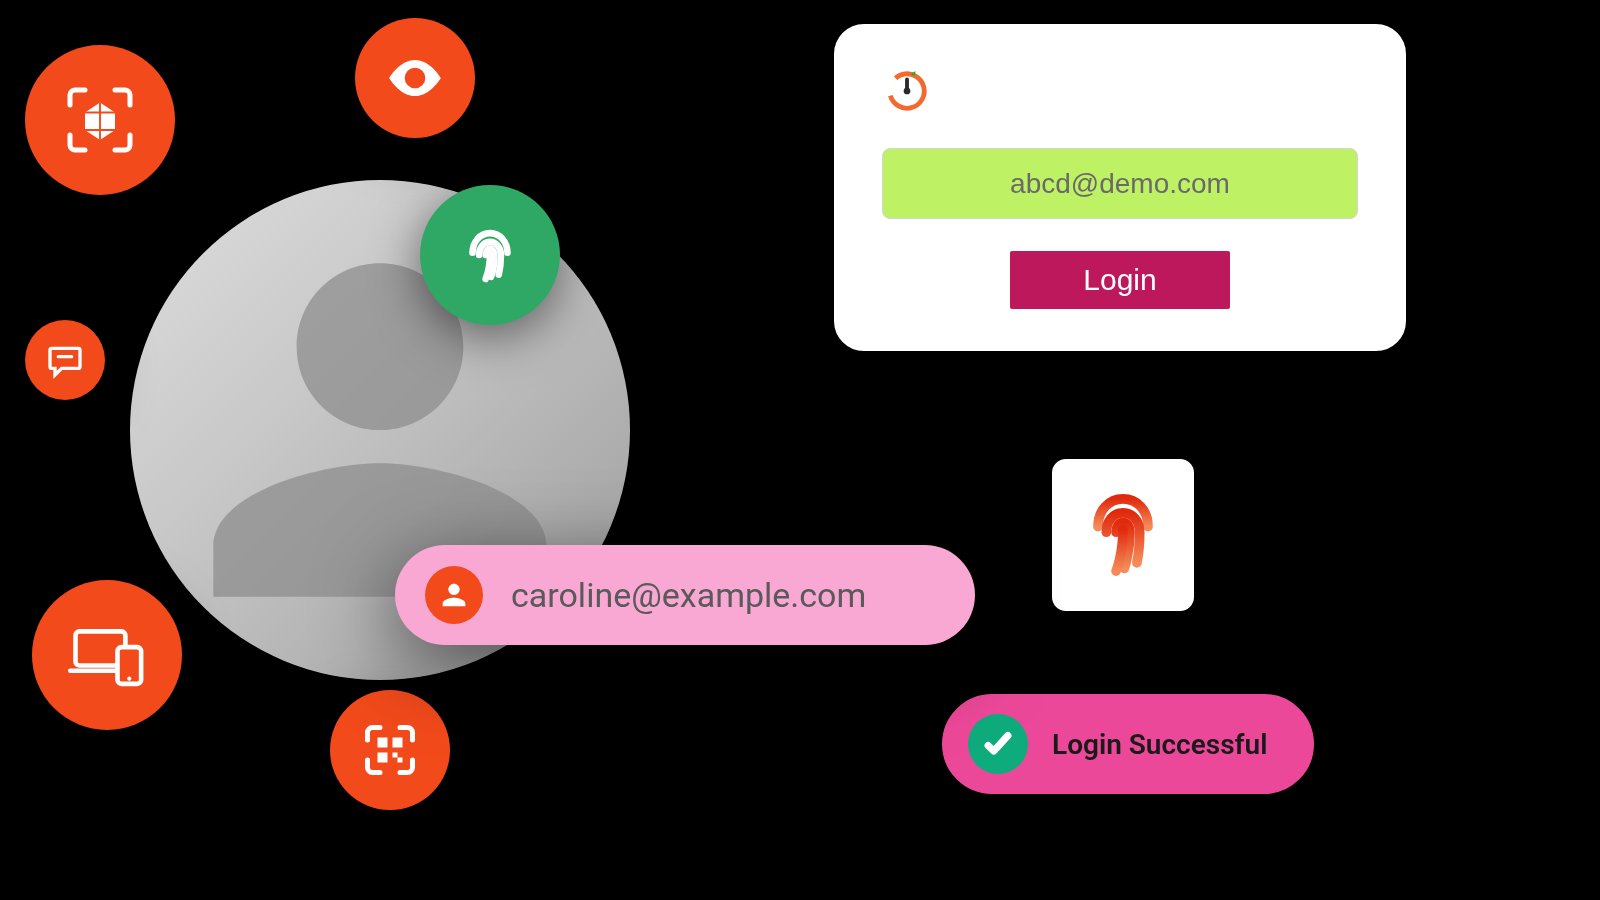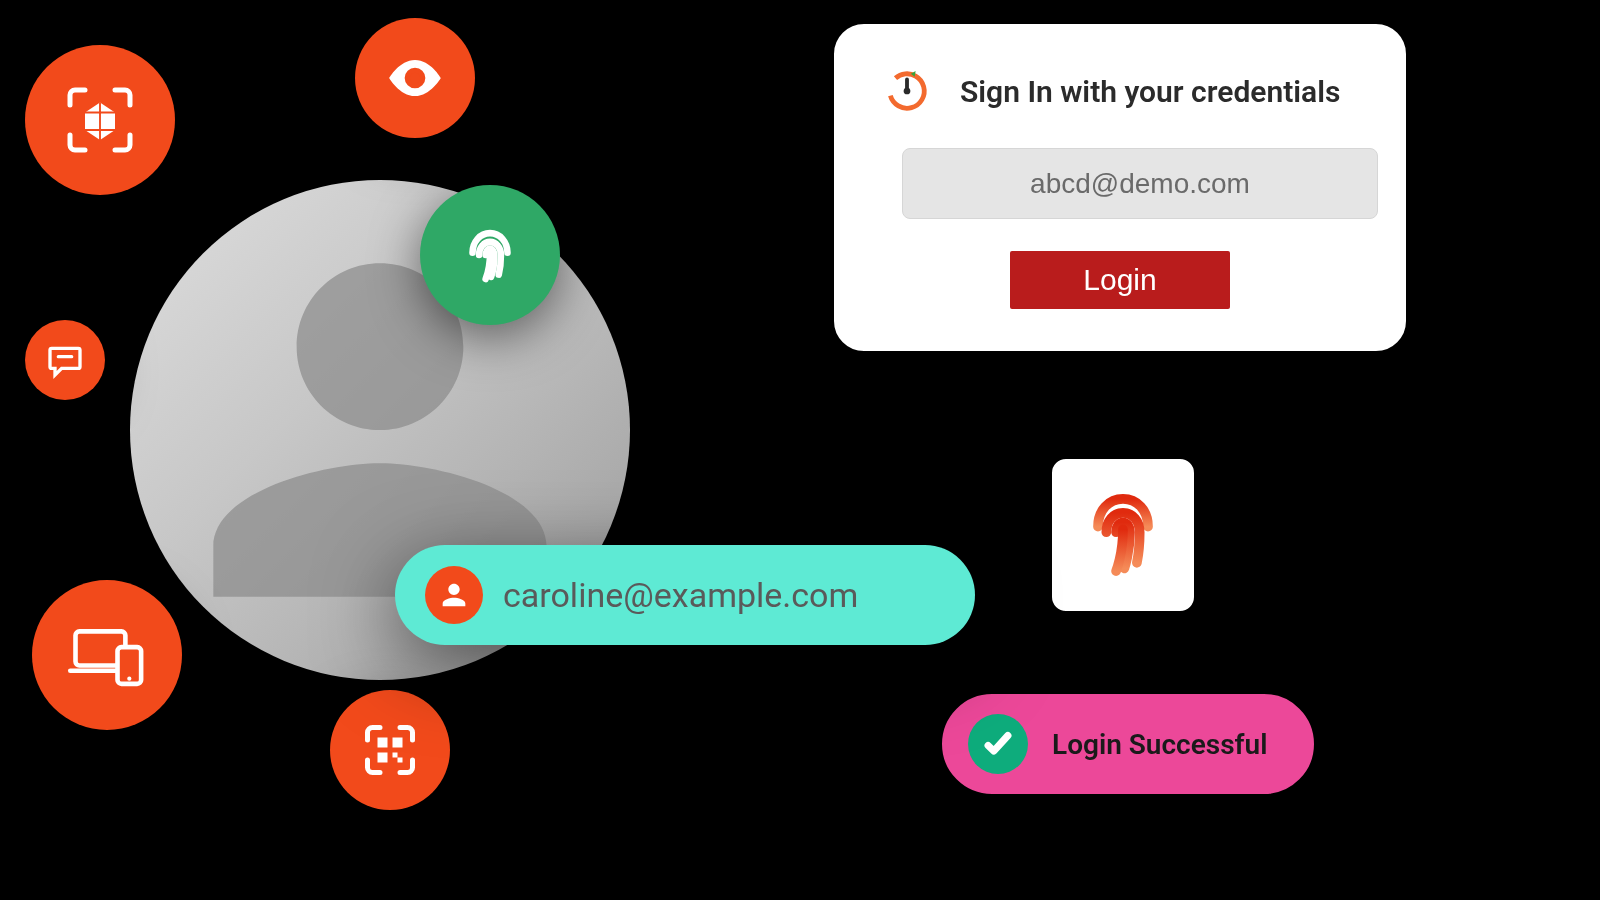--- a/index.html
+++ b/index.html
@@ -56,24 +56,24 @@
     display:flex; align-items:center; justify-content:center;
     filter: drop-shadow(0 12px 24px rgba(0,0,0,.5));
     z-index:5;
   }
   .fp-green svg{ width:70px; height:70px; stroke:#fff; fill:none; stroke-width:6; stroke-linecap:round; }
 
   
   .email-pill {
     position:absolute; left:395px; top:545px;
     width:580px; height:100px;
-    background:#5eead4; border-radius:50px;
+    background:#f9a8d4; border-radius:50px;
     display:flex; align-items:center; padding:0 30px;
     filter: drop-shadow(0 20px 40px rgba(0,0,0,.55));
-    gap:20px;
+    gap:28px;
     z-index:4;
   }
   .email-pill .avatar-sm{
     width:58px; height:58px; border-radius:50%;
     background:#f24a1b;
     display:flex; align-items:center; justify-content:center;
   }
   .email-pill .avatar-sm svg{ width:34px; height:34px; fill:#fff; }
   .email-pill span{ font-size:34px; color:#5a5a5a; }
 
@@ -91,26 +91,26 @@
     background:#fff;
     display:flex; align-items:center; justify-content:center;
     position:relative;
   }
   .brand-circle svg{ width:46px; height:46px; }
   .signin-header h2{ font-size:30px; font-weight:600; color:#2b2b2b; }
   .signin-input{
     width:100%; height:76px;
     border:1.5px solid #d6d6d6; border-radius:8px;
     font-size:28px; color:#6a6a6a; text-align:center;
-    outline:none; background:#e5e5e5;margin-left:20px;
+    outline:none; background:#bef264;
   }
   .login-btn{
     align-self:center;
     width:220px; height:62px;
-    background:#b91c1c; color:#fff; border:none;
+    background:#be185d; color:#fff; border:none;
     font-size:30px; cursor:pointer;
     border-radius:2px;
   }
 
   
   .line{ position:absolute; background:#000; }
   .line.h1{ left:555px; top:260px; width:278px; height:4px; }
   .line.v1{ left:1115px; top:355px; width:4px; height:55px; }
   .line.h2{ left:1050px; top:405px; width:67px; height:4px; }
   .line.v2{ left:1115px; top:405px; width:4px; height:52px; }
@@ -227,21 +227,20 @@
 <div class="signin-card">
   <div class="signin-header">
     <div class="brand-circle">
       <svg viewBox="0 0 48 48">
         <circle cx="24" cy="24" r="18" fill="none" stroke="#f36a2e" stroke-width="5" stroke-dasharray="70 20" transform="rotate(-60 24 24)"></circle>
         <path d="M24 24 L24 12" stroke="#2a2a2a" stroke-width="4" stroke-linecap="round"></path>
         <circle cx="24" cy="24" r="3.5" fill="#2a2a2a"></circle>
         <path d="M28 6 L33 3 L32 9 Z" fill="#3aa23a"></path>
       </svg>
     </div>
-    <h2>Sign In with your credentials</h2>
   </div>
   <input class="signin-input" type="text" value="abcd@demo.com" style="">
   <button class="login-btn">Login</button>
 </div>
 
 <div class="fp-card">
   <svg viewBox="0 0 64 72">
     <defs>
       <linearGradient id="fpg" x1="0" y1="0" x2="0" y2="1">
         <stop offset="0%" stop-color="#e02a0e"></stop>

